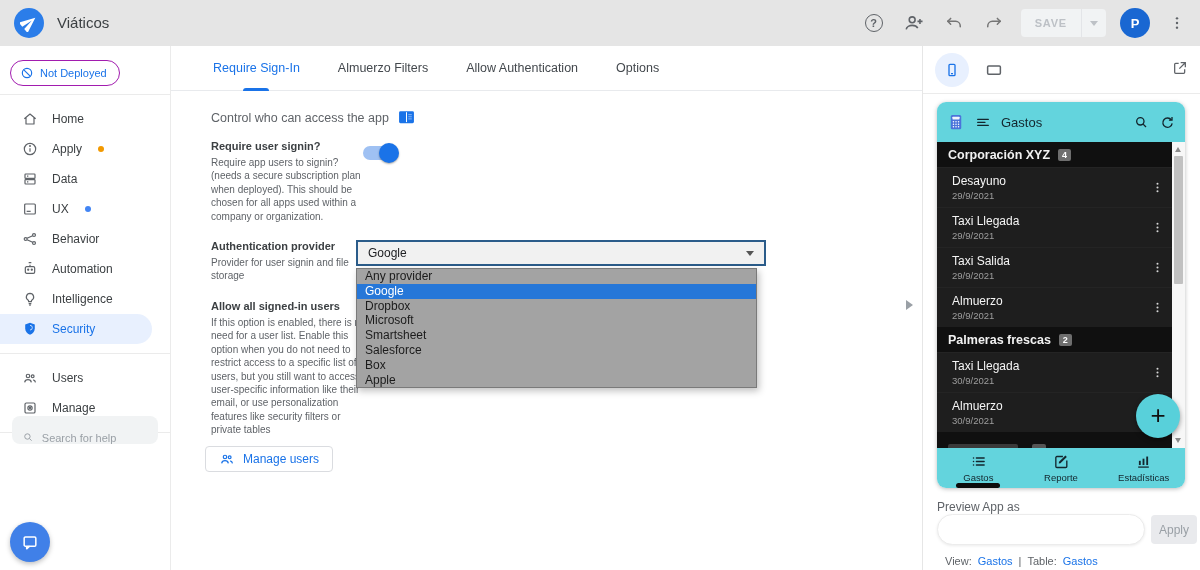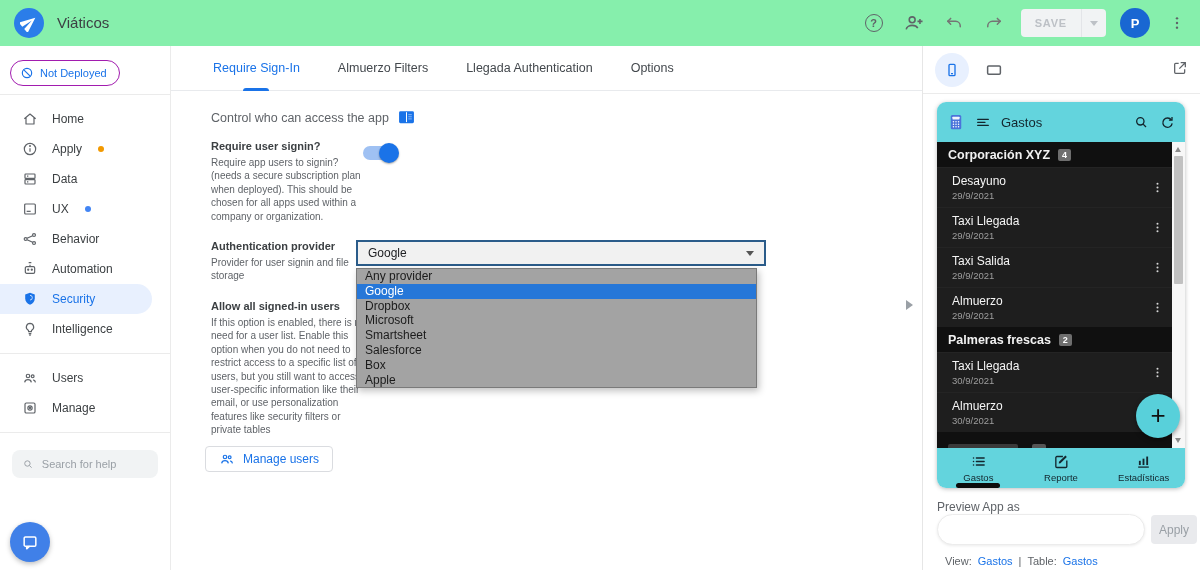--- a/index.html
+++ b/index.html
@@ -1,21 +1,21 @@
 <!DOCTYPE html>
 <html><head>
 <meta charset="utf-8">
 <style>
   * { margin:0; padding:0; box-sizing:border-box; }
   html,body { background:#fff; }
   body { font-family:"Liberation Sans","DejaVu Sans",sans-serif; color:#3c4043; }
   .app { position:relative; width:1200px; height:570px; overflow:hidden; background:#fff; }
 
   
-  .topbar { position:absolute; left:0; top:0; width:1200px; height:62px; background:#86efac; border-bottom:1px solid #e8eaed; display:flex; align-items:center; }
+  .topbar { position:absolute; left:0; top:0; width:1200px; height:62px; background:#e5e5e5; border-bottom:1px solid #e8eaed; display:flex; align-items:center; }
   .logo { position:absolute; left:14px; top:8px; width:30px; height:30px; border-radius:50%; background:#2b7de9; display:flex; align-items:center; justify-content:center; }
   .app-title { position:absolute; left:57px; top:14px; font-size:15px; color:#3c4043; }
   .topbar-right { position:absolute; right:10px; top:0; height:46px; display:flex; align-items:center; gap:14px; }
   .icon-btn { width:26px; height:26px; display:flex; align-items:center; justify-content:center; cursor:pointer; }
   .help-circle { width:18px; height:18px; border:1.7px solid #5f6368; border-radius:50%; display:flex; align-items:center; justify-content:center; font-size:11px; font-weight:700; color:#5f6368; }
   .save-split { display:flex; height:28px; border-radius:4px; overflow:hidden; background:#f1f3f4; }
   .save-main { padding:0 14px; display:flex; align-items:center; font-size:11px; font-weight:700; letter-spacing:.8px; color:#bdc1c6; border-right:1px solid #e3e5e8; }
   .save-caret { width:24px; display:flex; align-items:center; justify-content:center; }
   .caret-down { width:0; height:0; border-left:4px solid transparent; border-right:4px solid transparent; border-top:5px solid #bdc1c6; }
   .avatar { width:30px; height:30px; border-radius:50%; background:#1967d2; color:#fff; font-size:13px; font-weight:700; display:flex; align-items:center; justify-content:center; }
@@ -27,21 +27,21 @@
   .sidebar-hdiv { position:absolute; left:0; top:48px; width:170px; height:1px; background:#ebebeb; }
   .nav { position:absolute; left:0; top:58px; width:170px; }
   .nav-item { position:relative; height:30px; display:flex; align-items:center; gap:14px; padding-left:22px; font-size:12px; color:#3c4043; cursor:pointer; }
   .nav-item .nico { width:16px; height:16px; color:#5f6368; flex:0 0 16px; }
   .nav-item.active { background:#e8f0fe; width:152px; border-radius:0 16px 16px 0; color:#1a73e8; }
   .nav-item.active .nico { color:#1a73e8; }
   .dot { width:6px; height:6px; border-radius:50%; display:inline-block; margin-left:2px; }
   .dot.orange { background:#f29900; }
   .dot.blue { background:#4285f4; }
   .nav-hdiv { margin:9px 0; height:1px; background:#ebebeb; width:170px; }
-  .help-search { position:absolute; left:12px; top:404px; width:146px; height:28px; background:#f1f3f4; border-radius:8px; display:flex; align-items:center; gap:8px; padding:0 10px; }
+  .help-search { position:absolute; left:12px; top:370px; width:146px; height:28px; background:#f1f3f4; border-radius:8px; display:flex; align-items:flex-end; gap:8px; padding:0 10px; }
   .help-search input { border:0; outline:0; background:transparent; font-size:11px; width:100%; color:#3c4043; font-family:inherit; }
   .help-search input::placeholder { color:#9aa0a6; }
   .chat-fab { position:absolute; left:10px; top:476px; width:40px; height:40px; border-radius:50%; background:#4080e8; display:flex; align-items:center; justify-content:center; box-shadow:0 2px 5px rgba(0,0,0,.25); cursor:pointer; }
 
   
   .main { position:absolute; left:171px; top:46px; width:751px; height:524px; background:#fff; }
   .tabs { position:absolute; left:0; top:0; width:100%; height:45px; border-bottom:1px solid #e8eaed; display:flex; align-items:center; gap:38px; padding-left:42px; }
   .tab { position:relative; height:45px; display:flex; align-items:center; font-size:12.5px; font-weight:500; color:#43484d; cursor:pointer; }
   .tab.active { color:#1a73e8; }
   .tab.active::after { content:''; position:absolute; left:50%; transform:translateX(-50%); bottom:0; width:26px; height:3px; background:#1a73e8; border-radius:3px 3px 0 0; }
@@ -213,34 +213,34 @@
       </div>
       <div class="nav-item">
         <svg class="nico ic" viewBox="0 0 24 24" fill="none" stroke="currentColor" stroke-width="1.8">
             <rect x="5" y="8.5" width="14" height="10" rx="2"></rect>
             <path d="M12 5.5v3M10 2.5h4"></path>
             <circle cx="9.3" cy="13" r="0.8" fill="currentColor"></circle>
             <circle cx="14.7" cy="13" r="0.8" fill="currentColor"></circle>
           </svg>
         <span>Automation</span>
       </div>
+      <div class="nav-item">
+        <svg class="nico ic" viewBox="0 0 24 24" fill="none" stroke="currentColor" stroke-width="1.8">
+            <path d="M12 3.5a5.5 5.5 0 0 1 3 10.1c-.7.5-1 1.3-1 2.4h-4c0-1.1-.3-1.9-1-2.4a5.5 5.5 0 0 1 3-10.1z"></path>
+            <path d="M10 19h4M10.8 21.3h2.4"></path>
+          </svg>
+        <span>Intelligence</span>
+      </div>
       <div class="nav-item active">
         <svg class="nico ic" viewBox="0 0 24 24">
             <path d="M12 2.8l7.2 2.6V11c0 4.6-2.8 8.2-7.2 9.8C7.6 19.2 4.8 15.6 4.8 11V5.4z" fill="currentColor"></path>
             <path d="M12 6.5a3.5 3.5 0 0 1 0 7" fill="none" stroke="#e8f0fe" stroke-width="1.2"></path>
           </svg>
         <span>Security</span>
       </div>
-      <div class="nav-item">
-        <svg class="nico ic" viewBox="0 0 24 24" fill="none" stroke="currentColor" stroke-width="1.8">
-            <path d="M12 3.5a5.5 5.5 0 0 1 3 10.1c-.7.5-1 1.3-1 2.4h-4c0-1.1-.3-1.9-1-2.4a5.5 5.5 0 0 1 3-10.1z"></path>
-            <path d="M10 19h4M10.8 21.3h2.4"></path>
-          </svg>
-        <span>Intelligence</span>
-      </div>
 
       <div class="nav-hdiv"></div>
 
       <div class="nav-item">
         <svg class="nico ic" viewBox="0 0 24 24" fill="none" stroke="currentColor" stroke-width="1.8">
             <circle cx="9" cy="9" r="2.6"></circle>
             <path d="M4 18.5c.4-2.7 3-4 5-4s4.6 1.3 5 4"></path>
             <circle cx="16" cy="9.5" r="2.1"></circle>
             <path d="M16.8 14.7c1.7.4 3.1 1.6 3.4 3.8"></path>
           </svg>
@@ -272,21 +272,21 @@
           <path d="M8 17v3.2L11.5 17"></path>
         </svg>
     </div>
   </aside>
   <div class="sidebar-vdiv"></div>
 
   <section class="main">
     <div class="tabs">
       <div class="tab active">Require Sign-In</div>
       <div class="tab">Almuerzo Filters</div>
-      <div class="tab">Llegada Authentication</div>
+      <div class="tab">Allow Authentication</div>
       <div class="tab">Options</div>
     </div>
 
     <div class="intro">
       <span>Control who can access the app</span>
       <svg class="ic" width="17" height="15" viewBox="0 0 24 20">
           <rect x="1.5" y="1" width="21" height="17" rx="2" fill="#1a73e8"></rect>
           <path d="M12 2.5v14" stroke="#ffffff" stroke-width="1.4"></path>
           <path d="M14.5 6h5M14.5 9h5M14.5 12h5" stroke="#9ec3f7" stroke-width="1.2"></path>
         </svg>

